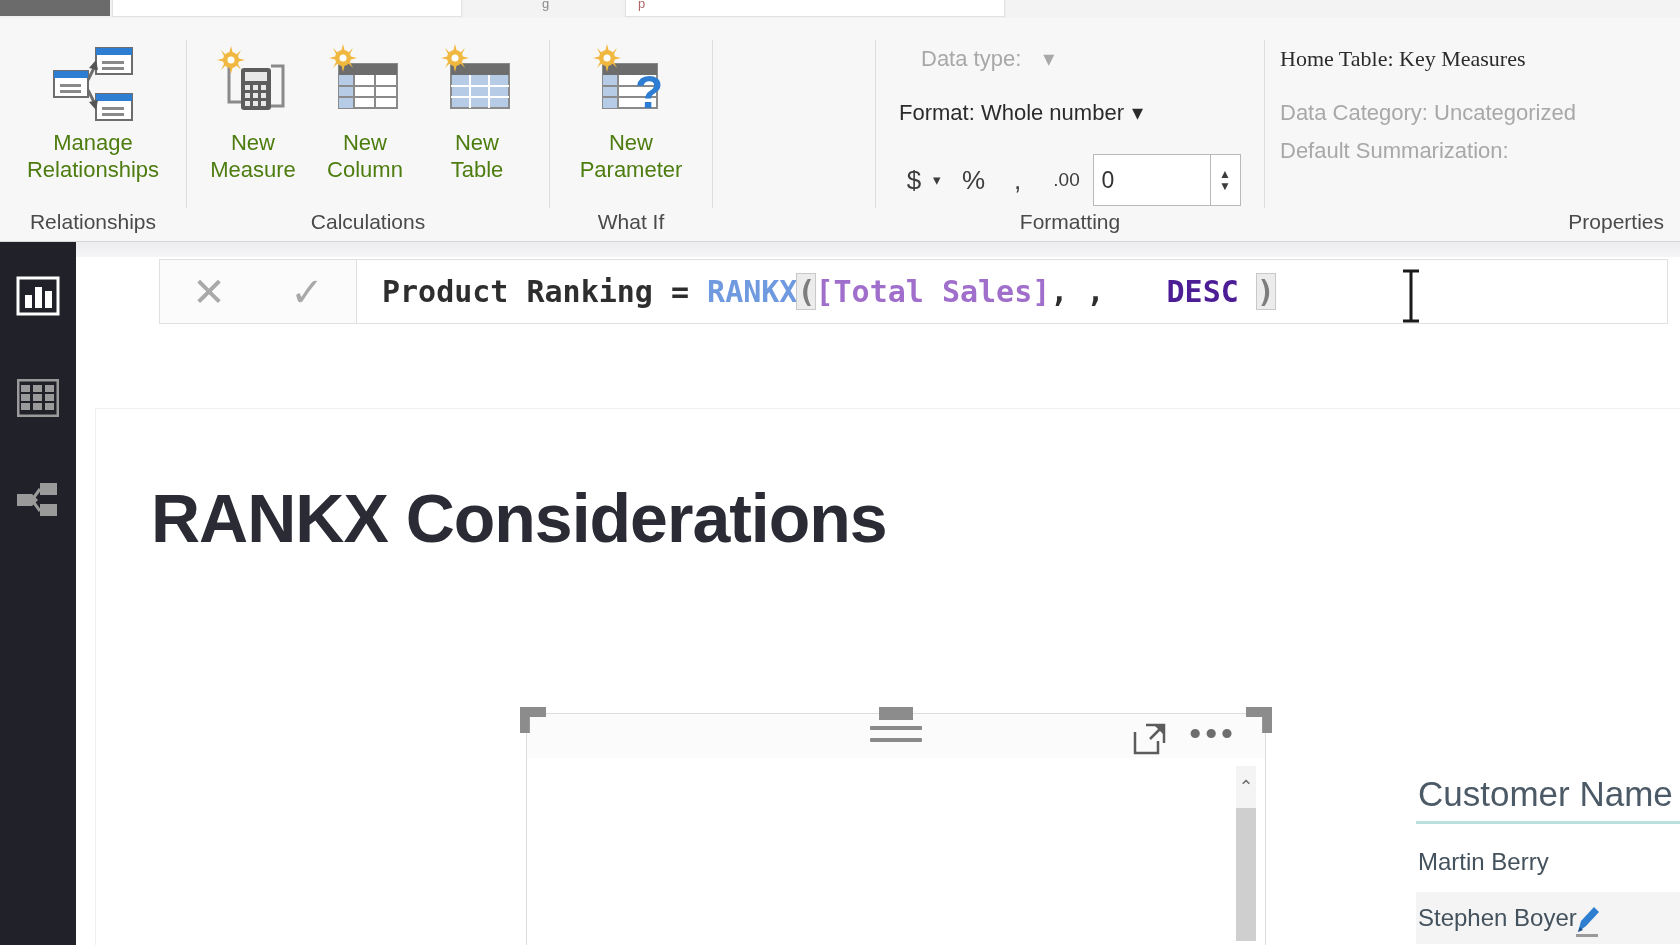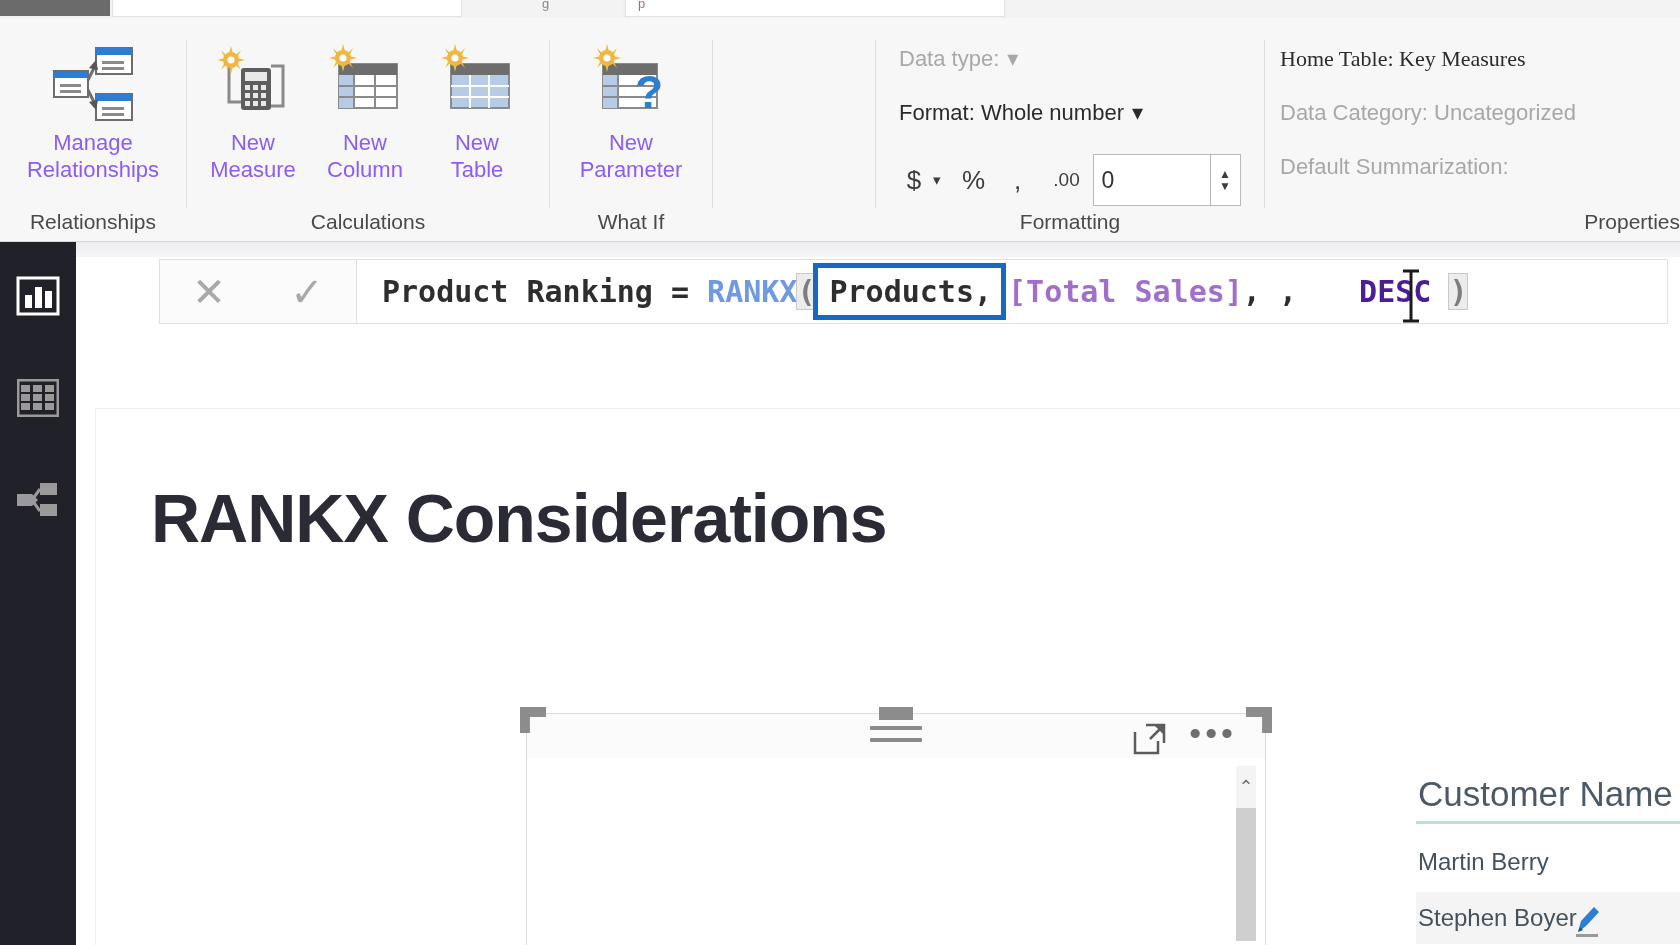--- a/index.html
+++ b/index.html
@@ -48,29 +48,29 @@
     font-family: "Liberation Sans", sans-serif;
   }
 
   .bigbtn {
     position: absolute; top: 20px;
     display: flex; flex-direction: column; align-items: center;
     cursor: default;
   }
   .bigbtn .icn { height: 92px; display:flex; align-items:center; justify-content:center; }
   .bigbtn .cap {
-    font-size: 22px; color: #8b5cf6; text-align: center; line-height: 1.22;
+    font-size: 22px; color: #4d7c0f; text-align: center; line-height: 1.22;
     font-family: "Liberation Sans", sans-serif;
   }
   .bigbtn.disabled .cap { color: #a6a6a6; }
 
   
   .fmt-row { position: absolute; display: flex; align-items: center; }
   .fmt-text { font-size: 22px; color: #3c3c3c; white-space: nowrap; }
-  .fmt-text.dim { color: #a8a8a8; }
+  .fmt-text.dim { color: #a8a8a8; margin-left: 22px; }
   .fmt-text.bold { color: #2b2b2b; }
   .caret { display:inline-block; margin-left:8px; }
   .fmt-icon { font-size: 26px; color: #3c3c3c; }
   .numbox {
     width: 118px; height: 52px; background: #fff; border: 1px solid #b9b9b9;
     display:flex; align-items:center; padding-left: 8px;
     font-size: 23px; color: #333;
   }
   .spin {
     width: 30px; height: 52px; border: 1px solid #b9b9b9; border-left: none;
@@ -414,22 +414,22 @@
           <span>▼</span>
         </span>
       </div>
       <div class="glabel">Formatting</div>
     </div>
     <div class="rsep" style="left:1264px;"></div>
 
     <div class="rgroup" style="left:1266px;width:414px;">
       <div class="prop-line" style="left:14px;top:28px;color:#2b2b2b;font-family:Liberation Serif, serif;">Home Table: Key Measures</div>
       <div class="prop-line" style="left:14px;top:82px;color:#a8a8a8;">Data Category: Uncategorized</div>
-      <div class="prop-line" style="left:14px;top:136px;color:#a8a8a8;">Default Summarization:</div>
-      <div class="glabel" style="text-align:right;">Properties</div>
+      <div class="prop-line" style="left:14px;top:120px;color:#a8a8a8;">Default Summarization:</div>
+      <div class="glabel" style="text-align:right;padding-right:16px;">Properties</div>
     </div>
   </div>
 
   <div class="rail">
     <div class="rail-item" style="top:18px;">
       <span>
         <svg width="44" height="40" viewBox="0 0 44 40">
           <rect x="2" y="2" width="40" height="36" fill="none" stroke="#fff" stroke-width="3"></rect>
           <rect x="9" y="19" width="7" height="13" fill="#fff"></rect>
           <rect x="19" y="11" width="7" height="21" fill="#fff"></rect>
@@ -470,21 +470,21 @@
 
   <div class="fbar-wrap">
     <div class="fbar-top-shade"></div>
 
     <div class="fbar-xv">
       <span class="g">✕</span>
       <span class="g">✓</span>
     </div>
 
     <div class="fbar-input">
-      <span class="tk-plain">Product Ranking = </span><span class="tk-fn">RANKX</span><span class="tk-paren">(</span><span class="tk-sel-box">Products,</span><span class="tk-col">[Total Sales]</span><span class="tk-plain">, , </span><span class="tk-kw">DESC</span><span class="tk-plain"> </span><span class="tk-paren">)</span>
+      <span class="tk-plain">Product Ranking = </span><span class="tk-fn">RANKX</span><span class="tk-paren">(</span><span class="tk-col">[Total Sales]</span><span class="tk-plain">, , </span><span class="tk-kw">DESC</span><span class="tk-plain"> </span><span class="tk-paren">)</span>
     </div>
 
     <div class="ibeam" style="top:26px;left:1322px;">
       <svg width="26" height="56" viewBox="0 0 26 56">
         <path d="M5 3 H21 M13 3 V53 M5 53 H21" stroke="#1a1a1a" stroke-width="3" fill="none"></path>
       </svg>
     </div>
   </div>
 
   <div class="canvas">

